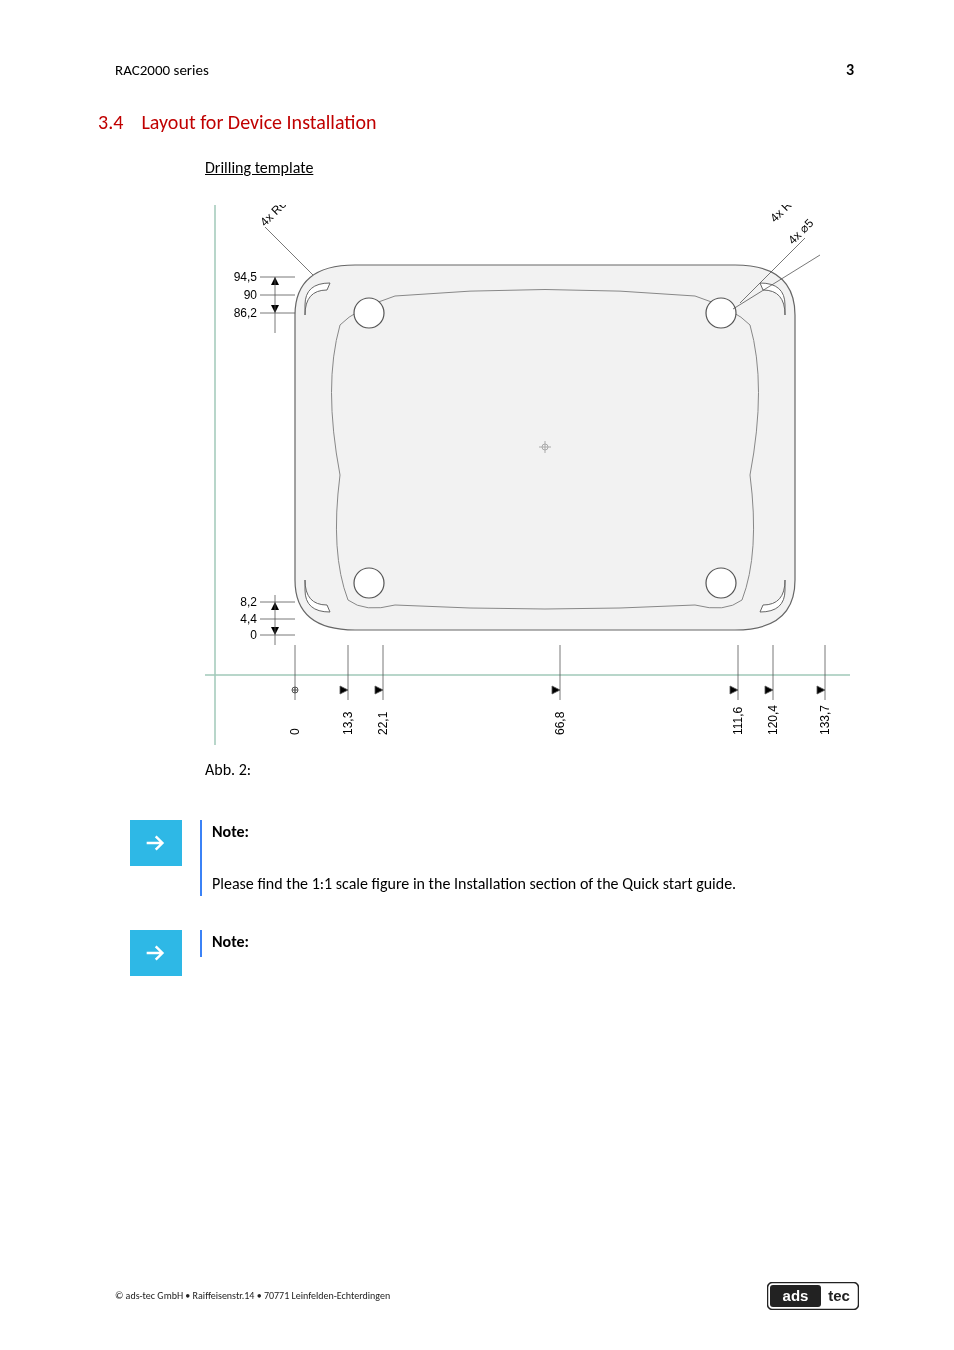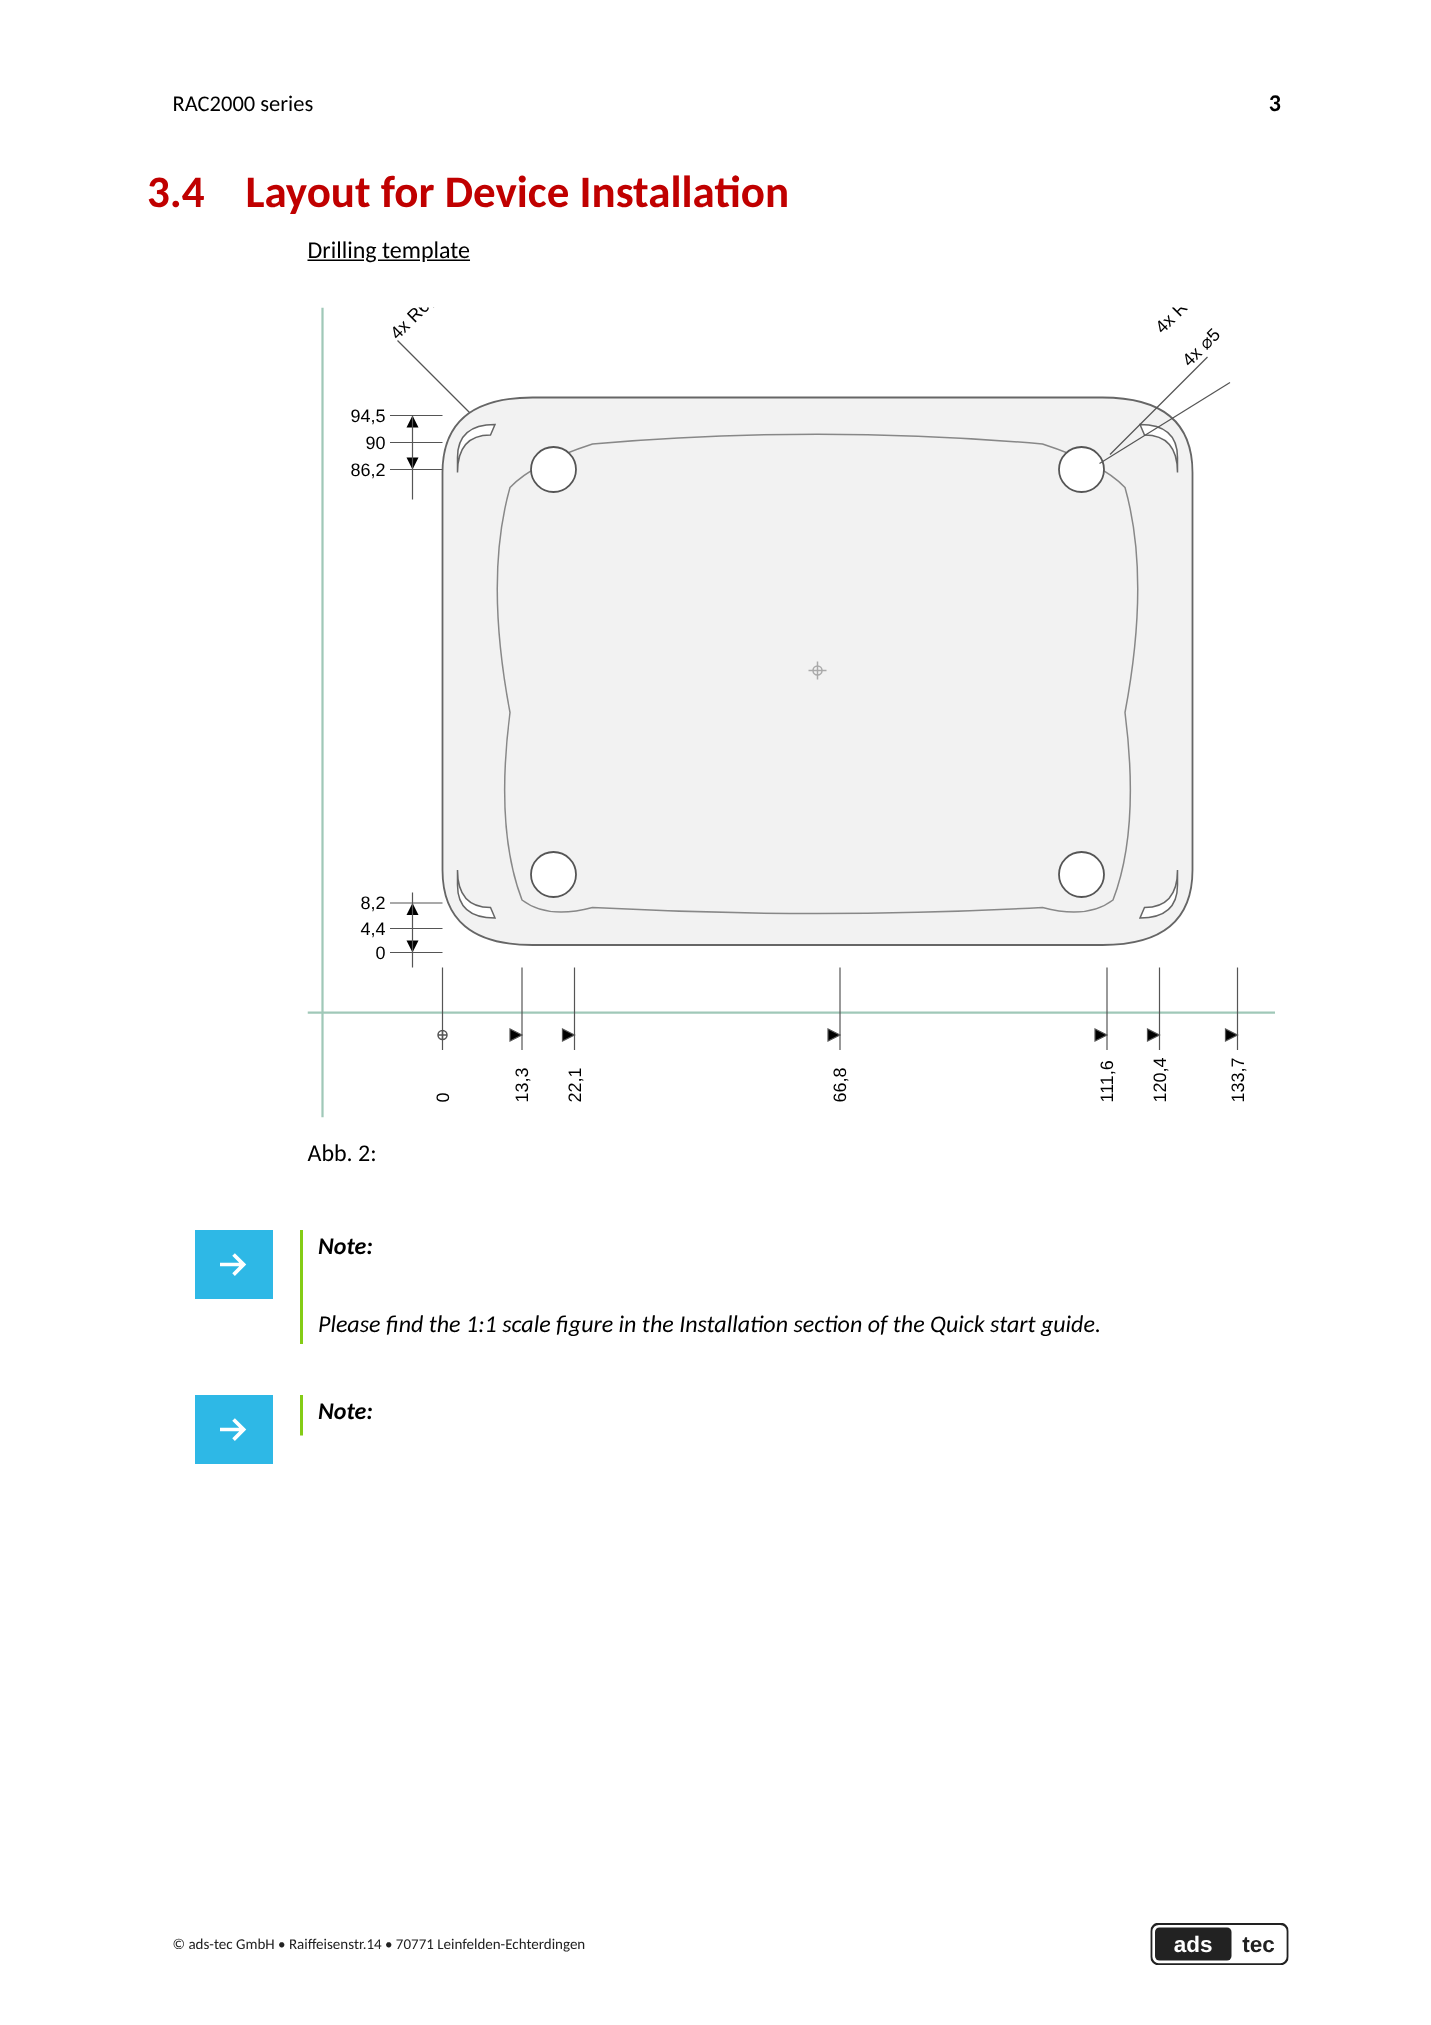--- a/index.html
+++ b/index.html
@@ -21,22 +21,22 @@
     display: flex;
     justify-content: space-between;
     align-items: center;
     font-size: 15px;
   }
   .header-right { font-weight: 700; font-size: 16px; }
   .section-title {
     position: absolute;
     top: 110px;
     left: 98px;
-    font-size: 30px;
-    font-weight: 700;
+    font-size: 20px;
+    font-weight: 400;
     color: #c00000;
   }
   .subtitle {
     position: absolute;
     top: 158px;
     left: 205px;
     font-size: 16px;
     text-decoration: underline;
   }
   .figure-wrap {
@@ -70,25 +70,24 @@
     width: 52px;
     height: 46px;
     background: #2eb8e6;
     display: flex;
     align-items: center;
     justify-content: center;
     flex: 0 0 auto;
   }
   .note-icon svg { width: 28px; height: 28px; }
   .note-text {
-    border-left: 2px solid #84cc16;
+    border-left: 2px solid #3b82f6;
     padding-left: 10px;
     font-size: 16px;
     line-height: 1.55;
-    font-style: italic;
   }
   .note-text .bold { font-weight: 700; display: block; margin-bottom: 2px; }
   .footer {
     position: absolute;
     left: 115px;
     bottom: 48px;
     font-size: 10px;
     color: #222;
   }
   .logo {

